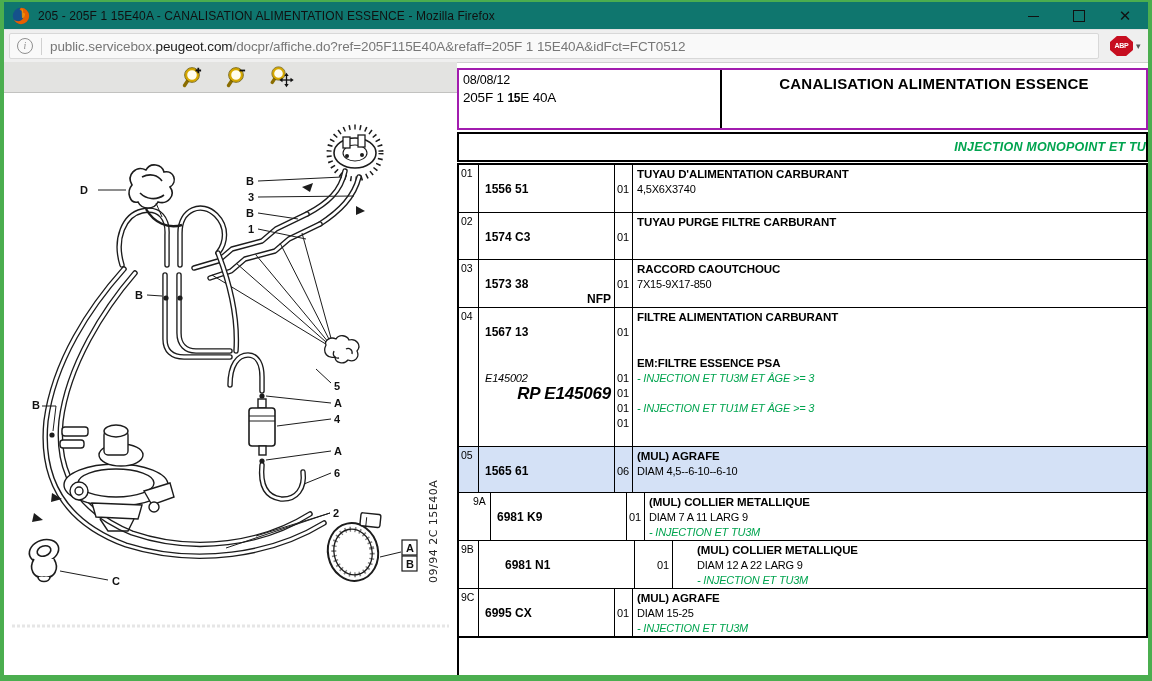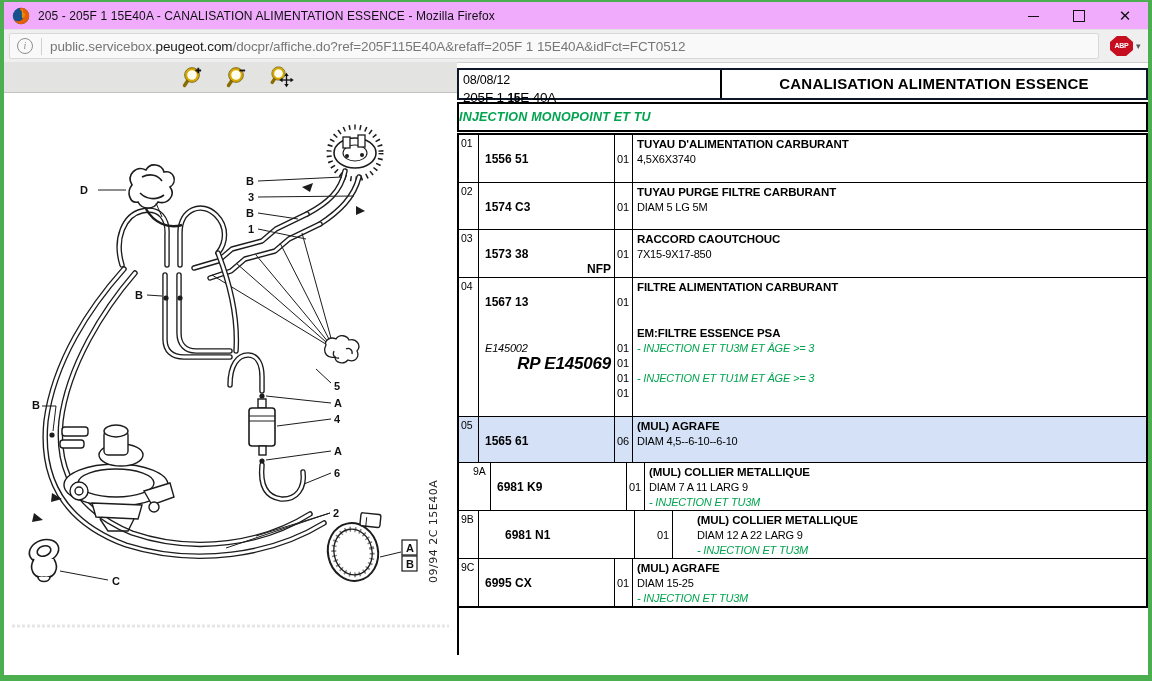--- a/index.html
+++ b/index.html
@@ -6,21 +6,21 @@
   .app{position:relative;width:1152px;height:681px;background:#fff;overflow:hidden;
        font-family:"Liberation Sans","DejaVu Sans",sans-serif;color:#000;}
   
   .frame{position:absolute;background:var(--frame_green,#4BAE4F);z-index:50;}
   .f-top{left:0;top:0;width:1152px;height:2px;}
   .f-left{left:0;top:0;width:4px;height:681px;}
   .f-right{left:1148px;top:0;width:4px;height:681px;}
   .f-bottom{left:0;top:675px;width:1152px;height:6px;}
 
   
-  .titlebar{position:absolute;left:4px;top:2px;width:1144px;height:28px;background:#f0abfc;
+  .titlebar{position:absolute;left:4px;top:2px;width:1144px;height:28px;background:#0f766e;
             display:flex;align-items:center;}
   .fficon{margin-left:8px;width:18px;height:18px;display:inline-block;}
   .wtitle{margin-left:8px;font-size:12px;color:#101010;letter-spacing:.1px;}
   .wcontrols{margin-left:auto;display:flex;align-items:center;height:100%;}
   .wbtn{width:46px;height:100%;display:flex;align-items:center;justify-content:center;
         font-size:14px;color:#111;cursor:default;}
   .minbar{display:inline-block;width:11px;height:0;border-top:1.6px solid #111;}
   .maxbox{display:inline-block;width:10px;height:10px;border:1.6px solid #111;}
   .closex{font-size:15px;}
 
@@ -42,29 +42,29 @@
 
   
   .dtoolbar{position:absolute;left:4px;top:62px;width:453px;height:30px;background:#e3e3e1;
             border-bottom:1px solid #c2c2c0;display:flex;align-items:center;}
   .zicon{margin-left:20px;width:24px;height:24px;display:inline-block;cursor:pointer;}
   .zicon:first-child{margin-left:178px;}
   .diagwrap{position:absolute;left:4px;top:93px;width:453px;height:540px;background:#fff;}
 
   
   .rpane{position:absolute;left:457px;top:62px;width:691px;}
-  .hdrbox{box-sizing:border-box;margin-top:6px;border:2px solid #0f172a;height:32px;display:flex;background:#fff;}
+  .hdrbox{box-sizing:border-box;margin-top:6px;border:2px solid #a21caf;height:62px;display:flex;background:#fff;}
   .hdrleft{box-sizing:border-box;width:263px;border-right:2px solid #000;padding:3px 0 0 4px;}
   .hdrdate{font-size:12.5px;letter-spacing:-.2px;}
   .hdrref{font-size:13.5px;margin-top:3px;letter-spacing:-.2px;}
   .hdrref b{font-size:12px;}
   .hdrright{flex:1;display:flex;justify-content:center;padding-top:5px;}
   .hdrtitle{font-weight:bold;font-size:15px;letter-spacing:.2px;}
   .banner{box-sizing:border-box;margin-top:2px;border:2px solid #000;height:30px;display:flex;
-          align-items:center;justify-content:flex-start;}
+          align-items:center;justify-content:flex-end;}
   .bannertxt{color:var(--text_green,#00A44F);font-style:italic;font-weight:600;font-size:12.5px;letter-spacing:.2px;}
 
   .ptable{box-sizing:border-box;margin-top:1px;border:2px solid #000;background:#fff;}
   .prow{box-sizing:border-box;display:flex;border-bottom:1.5px solid #000;overflow:hidden;}
   .prow:last-child{border-bottom:none;}
   .prow.hl{background:var(--row_highlight,#D4E1F6);}
   .cell{box-sizing:border-box;padding-top:2px;}
   .c-idx{width:20px;border-right:1px solid #000;font-size:10.5px;padding:2px 0 0 2px;}
   .c-part{width:136px;border-right:1px solid #000;padding-left:6px;}
   .c-qty{width:18px;border-right:1px solid #000;padding-left:2px;font-size:10.5px;}
@@ -346,21 +346,20 @@
             <div class="cell c-part">
               <div class="ln">&nbsp;</div>
               <div class="ln s-pb">1574 C3</div>
             </div>
             <div class="cell c-qty">
               <div class="ln">&nbsp;</div>
               <div class="ln">01</div>
             </div>
             <div class="cell c-desc">
               <div class="ln s-db">TUYAU PURGE FILTRE CARBURANT</div>
-              <div class="ln">DIAM 5 LG 5M</div>
             </div>
           </div>
           <div class="prow" style="height: 48px;">
             <div class="cell c-idx">03</div>
             <div class="cell c-part">
               <div class="ln">&nbsp;</div>
               <div class="ln s-pb">1573 38</div>
               <div class="ln s-pb a-r">NFP</div>
             </div>
             <div class="cell c-qty">

